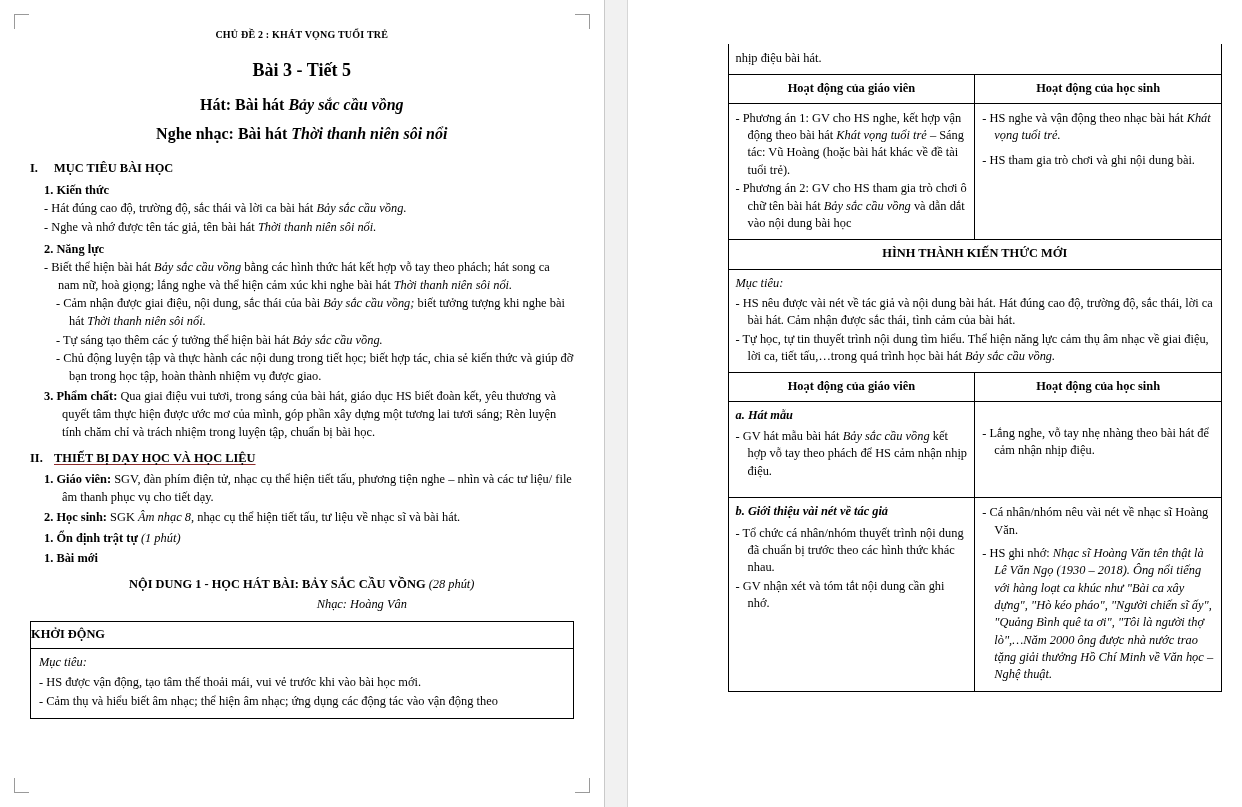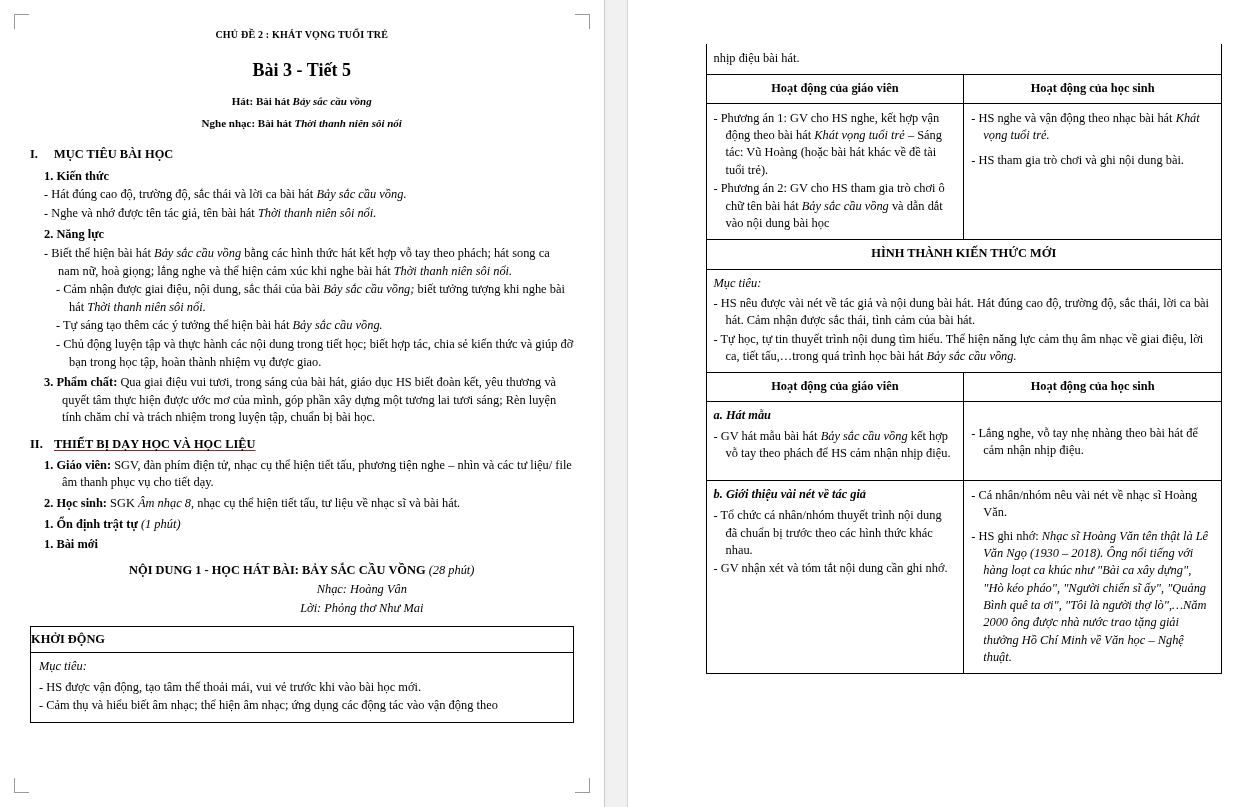--- a/index.html
+++ b/index.html
@@ -21,26 +21,26 @@
   .page-right{width:615px;height:807px;}
 
   
   .mark{position:absolute;border-color:#9a9a9a;}
   .mark.tl{left:14px;top:14px;width:14px;height:14px;border-left:1px solid #9a9a9a;border-top:1px solid #9a9a9a;}
   .mark.tr{right:14px;top:14px;width:14px;height:14px;border-right:1px solid #9a9a9a;border-top:1px solid #9a9a9a;}
   .mark.bl{left:14px;bottom:14px;width:14px;height:14px;border-left:1px solid #9a9a9a;border-bottom:1px solid #9a9a9a;}
   .mark.br{right:14px;bottom:14px;width:14px;height:14px;border-right:1px solid #9a9a9a;border-bottom:1px solid #9a9a9a;}
 
   .content-left{padding:28px 30px 0 30px;font-size:12.4px;line-height:1.42;}
-  .content-right{padding:44px 20px 0 78px;font-size:12.4px;line-height:1.40;}
+  .content-right{padding:44px 20px 0 100px;font-size:12.4px;line-height:1.40;}
   .b{font-weight:bold;}
   .i{font-style:italic;}
   h1.title{font-size:10px;font-weight:bold;text-align:center;margin:0 0 16px 0;letter-spacing:.2px;}
   .subt{font-size:18px;font-weight:bold;text-align:center;margin:0 0 10px 0;}
-  .subt2{font-size:11px;font-weight:bold;text-align:center;margin:0 0 7px 0;}
+  .subt2{font-size:16px;font-weight:bold;text-align:center;margin:0 0 7px 0;}
 
   .sec{font-weight:bold;margin:9px 0 2px 0;}
   .sec .rn{display:inline-block;width:24px;}
   .underline{text-decoration:underline;text-decoration-color:#8d2b2b;text-underline-offset:2px;}
 
   .lvl2{font-weight:bold;margin:4px 0 1px 14px;}
   .dash{margin:1px 0 1px 14px;padding-left:14px;text-indent:-14px;}
   .dash2{margin:1px 0 1px 26px;padding-left:13px;text-indent:-13px;}
   .num{margin:3px 0 1px 14px;padding-left:18px;text-indent:-18px;}
   .num .b{font-weight:bold;}
@@ -130,21 +130,20 @@
         <span class="b">1. Ổn định trật tự</span><span class="i"> (1 phút)</span>
       </div>
       <div class="num">
         <span class="b">1. Bài mới</span>
       </div>
 
       <div class="center-head">
         <span>NỘI DUNG 1 - HỌC HÁT BÀI: BẢY SẮC CẦU VỒNG</span><span class="i" style="font-weight:normal"> (28 phút)</span>
       </div>
       <div class="right-it" style="margin-left:120px">Nhạc: Hoàng Vân</div>
-      <div class="right-it" style="margin-left:120px">Lời: Phỏng thơ Như Mai</div>
 
       <div class="box">
         <div class="bt" style="border-bottom:1px solid #000">KHỞI ĐỘNG</div>
         <div class="bb">
           <div class="i" style="margin:0 0 3px 0">Mục tiêu:</div>
           <div class="cellp">- HS được vận động, tạo tâm thế thoải mái, vui vẻ trước khi vào bài học mới.</div>
           <div class="cellp">- Cảm thụ và hiểu biết âm nhạc; thể hiện âm nhạc; ứng dụng các động tác vào vận động theo</div>
         </div>
       </div>
 

